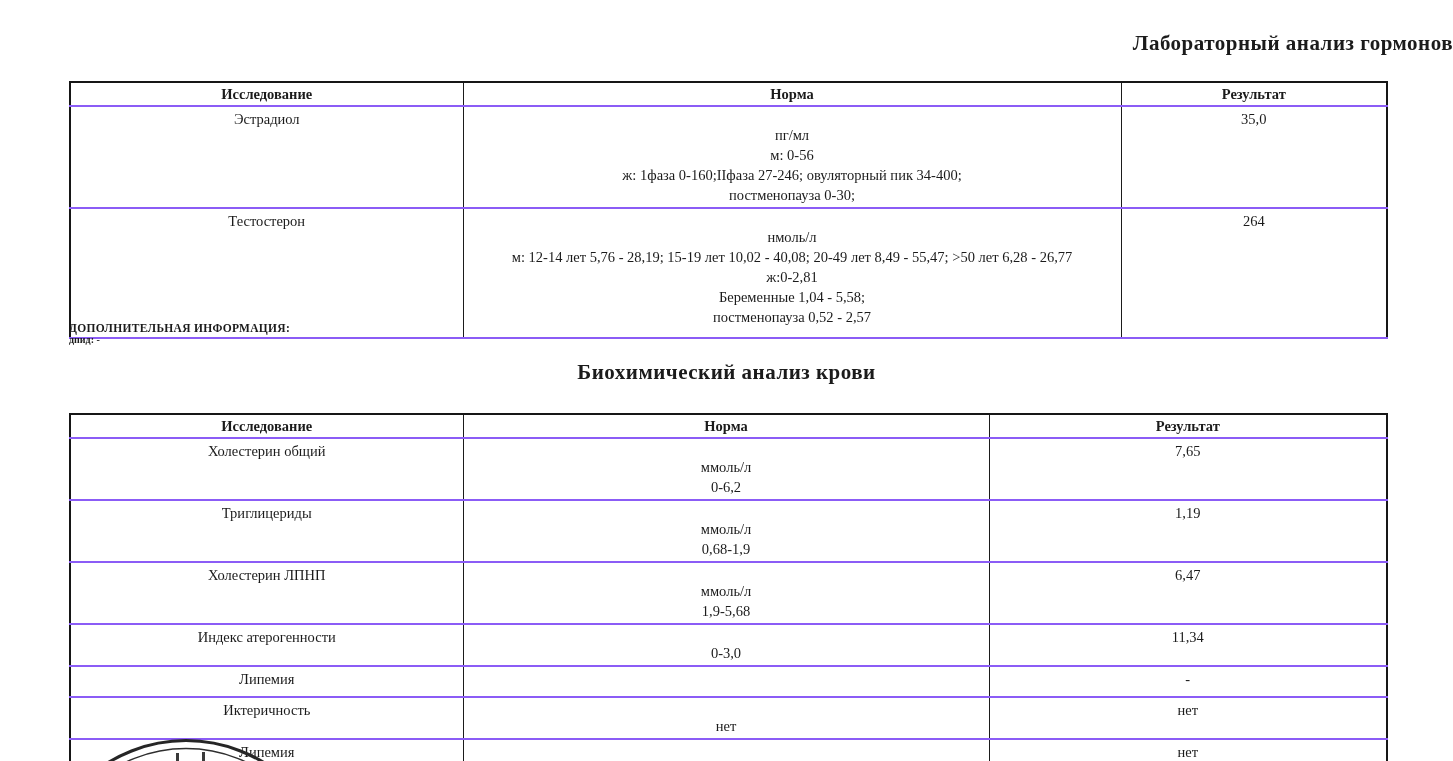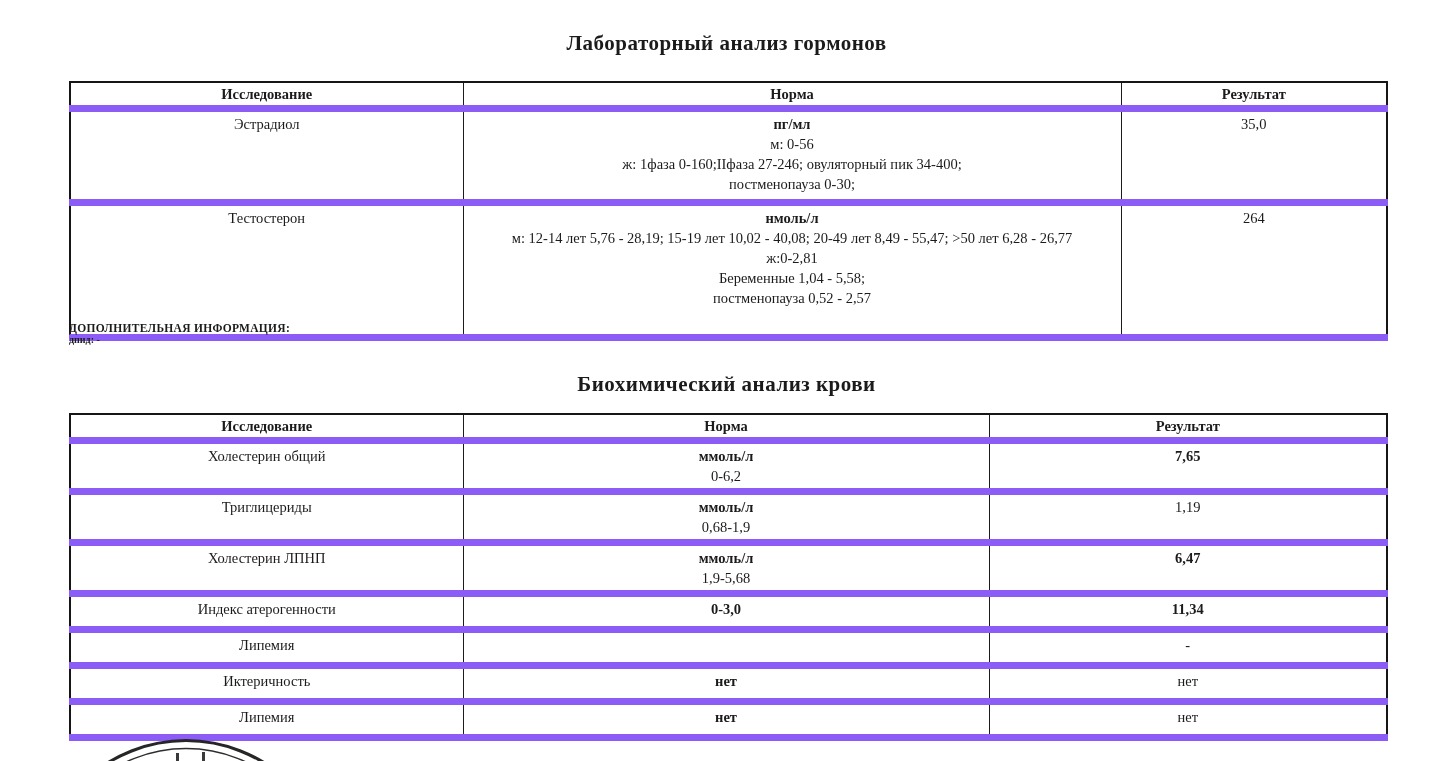--- a/index.html
+++ b/index.html
@@ -10,49 +10,49 @@
     overflow: hidden;
     font-family: "Liberation Serif", "DejaVu Serif", serif;
     color: #1b1b1b;
   }
   .section-title {
     position: absolute; left: 0; width: 100%;
     text-align: center;
     font-size: 21px; font-weight: bold;
     letter-spacing: 0.5px;
   }
-  #title-hormones { top: 31px; }
-  #title-biochem  { top: 372px; }
+  #title-hormones { top: 31px; text-align: right; }
+  #title-biochem  { top: 360px; }
 
   table.lab {
     position: absolute; left: 69px; width: 1317px;
     border-collapse: collapse;
     table-layout: fixed;
   }
   #hormone-table { top: 81px; }
   #biochem-table { top: 413px; }
 
   table.lab, table.lab td, table.lab th {
     border: 1px solid #1b1b1b;
   }
   table.lab { border: 2px solid #161616; }
-  table.lab tr { border-top: 2px solid #161616; border-bottom: 7px solid #8b5cf6; padding-left: 36px; }
+  table.lab tr { border-top: 2px solid #161616; border-bottom: 2px solid #8b5cf6; padding-left: 36px; }
 
   table.lab th {
     font-size: 14.5px; font-weight: bold;
     text-align: center; vertical-align: middle;
     height: 20px; padding: 1px 2px;
   }
   table.lab td {
     text-align: center; vertical-align: top;
     font-size: 14.5px;
     padding: 2px 4px;
     line-height: 20px;
   }
-  .b { font-weight: bold; }
+  .b { font-weight: normal; margin-top: 16px; }
   .norm-line { line-height: 20px; }
   td.res { font-size: 19px; line-height: 22px; padding-top: 3px; }
   td.res-sm { font-size: 17px; line-height: 20px; }
 
   
   #hormone-table tr.r0 td { height: 83px; }
   #hormone-table tr.r1 td { height: 124px; }
   #biochem-table tr.two td { height: 40px; }
   #biochem-table tr.one td { height: 25px; }
 

